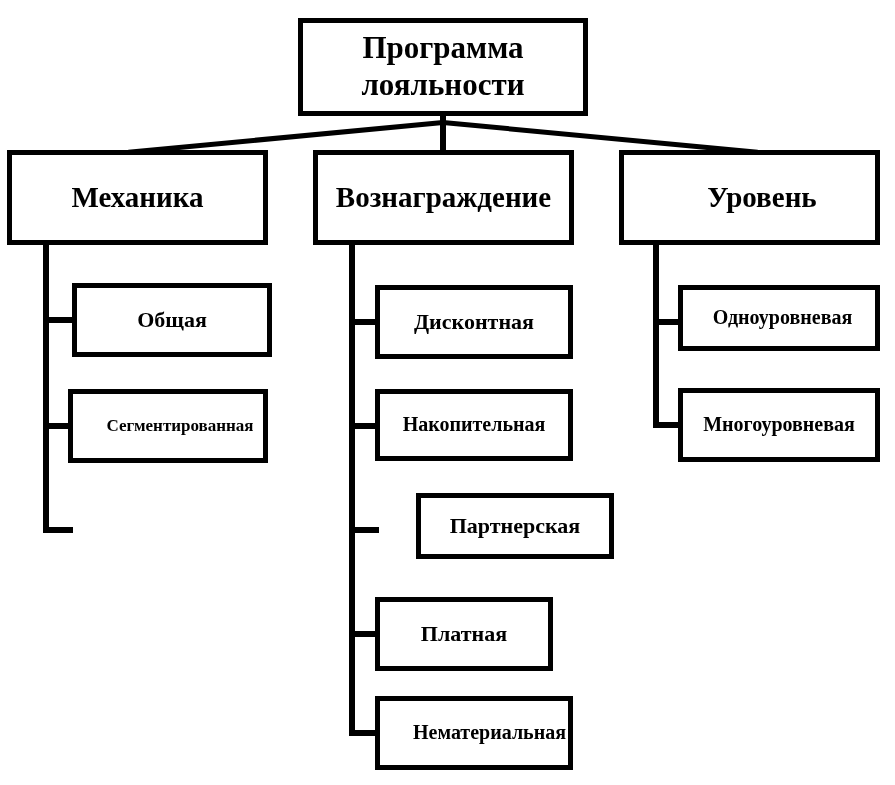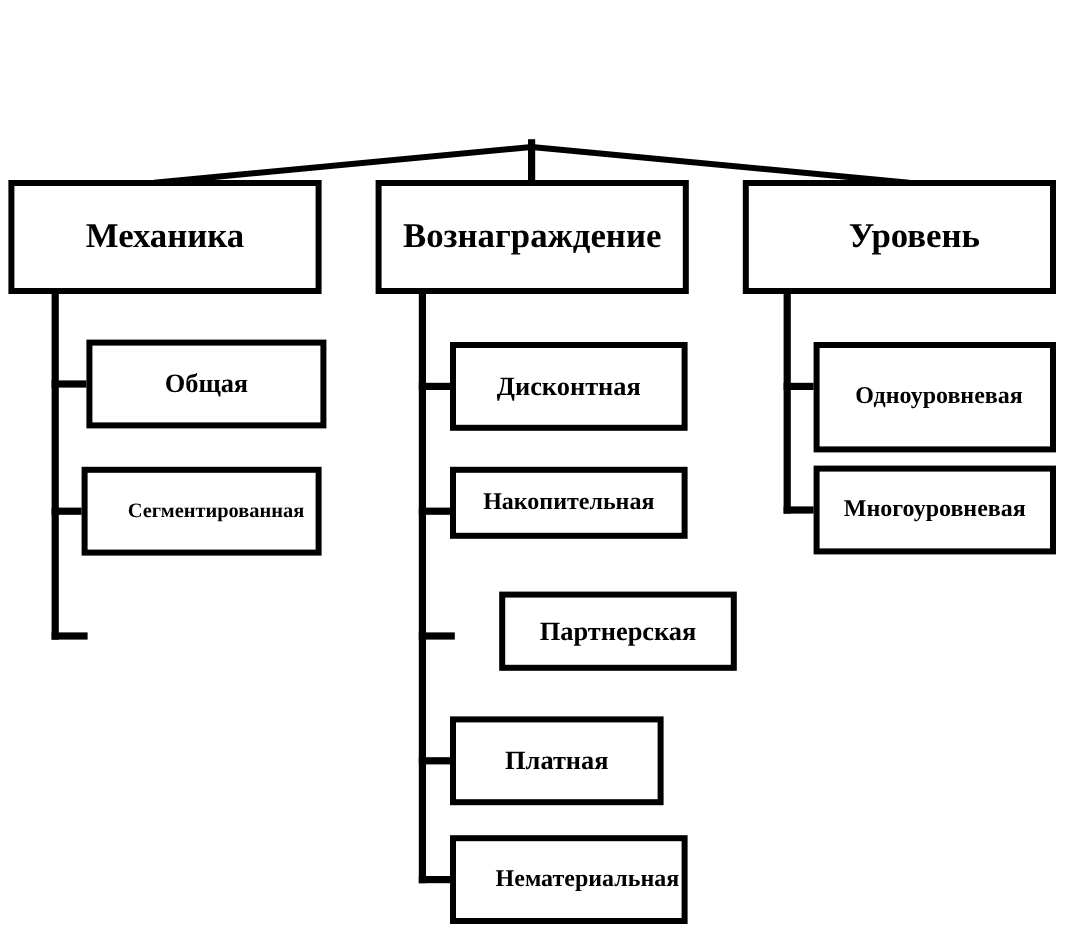--- a/index.html
+++ b/index.html
@@ -51,20 +51,21 @@
     background: #000000;
     transform-origin: 0 50%;
     z-index: 1;
   }
 </style>
 </head>
 <body>
 
 <div id="canvas">
 
+  <div class="node root" style="left:298px; top:18px; width:290px; height:98px;">Программа лояльности</div>
 
   <div class="conn vline" style="left:440px; top:116px; height:34px;"></div>
 
   <div class="diag" style="left:443px; top:120px; width:316px; transform: rotate(174.6deg);"></div>
 
   <div class="diag" style="left:443px; top:120px; width:316px; transform: rotate(5.4deg);"></div>
 
   <div class="node level2" style="left:7px; top:150px; width:261px; height:95px;">Механика</div>
 
   <div class="conn vline" style="left:43px; top:245px; height:288px;"></div>
@@ -78,34 +79,34 @@
   <div class="conn hline" style="left:43px; top:527px; width:30px;"></div>
 
   <div class="node level2" style="left:313px; top:150px; width:261px; height:95px;">Вознаграждение</div>
 
   <div class="conn vline" style="left:349px; top:245px; height:491px;"></div>
 
   <div class="conn hline" style="left:349px; top:319px; width:30px;"></div>
   <div class="node leaf" style="left:375px; top:285px; width:198px; height:74px;">Дисконтная</div>
 
   <div class="conn hline" style="left:349px; top:423px; width:30px;"></div>
-  <div class="node leaf mid" style="left:375px; top:389px; width:198px; height:60px;">Накопительная</div>
+  <div class="node leaf mid" style="left:375px; top:389px; width:198px; height:72px;">Накопительная</div>
 
   <div class="conn hline" style="left:349px; top:527px; width:30px;"></div>
   <div class="node leaf" style="left:375px; top:493px; width:198px; height:66px;margin-left:41px;">Партнерская</div>
 
   <div class="conn hline" style="left:349px; top:631px; width:30px;"></div>
   <div class="node leaf" style="left:375px; top:597px; width:178px; height:74px;">Платная</div>
 
   <div class="conn hline" style="left:349px; top:730px; width:30px;"></div>
   <div class="node leaf mid" style="left:375px; top:696px; width:198px; height:74px;padding-left:35px;">Нематериальная</div>
 
   <div class="node level2" style="left:619px; top:150px; width:261px; height:95px;padding-left:29px;">Уровень</div>
 
   <div class="conn vline" style="left:653px; top:245px; height:183px;"></div>
 
   <div class="conn hline" style="left:653px; top:319px; width:30px;"></div>
-  <div class="node leaf mid" style="left:678px; top:285px; width:202px; height:92px;padding-left:11px;">Одноуровневая</div>
+  <div class="node leaf mid" style="left:678px; top:285px; width:202px; height:66px;padding-left:11px;">Одноуровневая</div>
 
   <div class="conn hline" style="left:653px; top:422px; width:30px;"></div>
   <div class="node leaf mid" style="left:678px; top:388px; width:202px; height:74px;">Многоуровневая</div>
 
 </div>
 
 </body></html>

